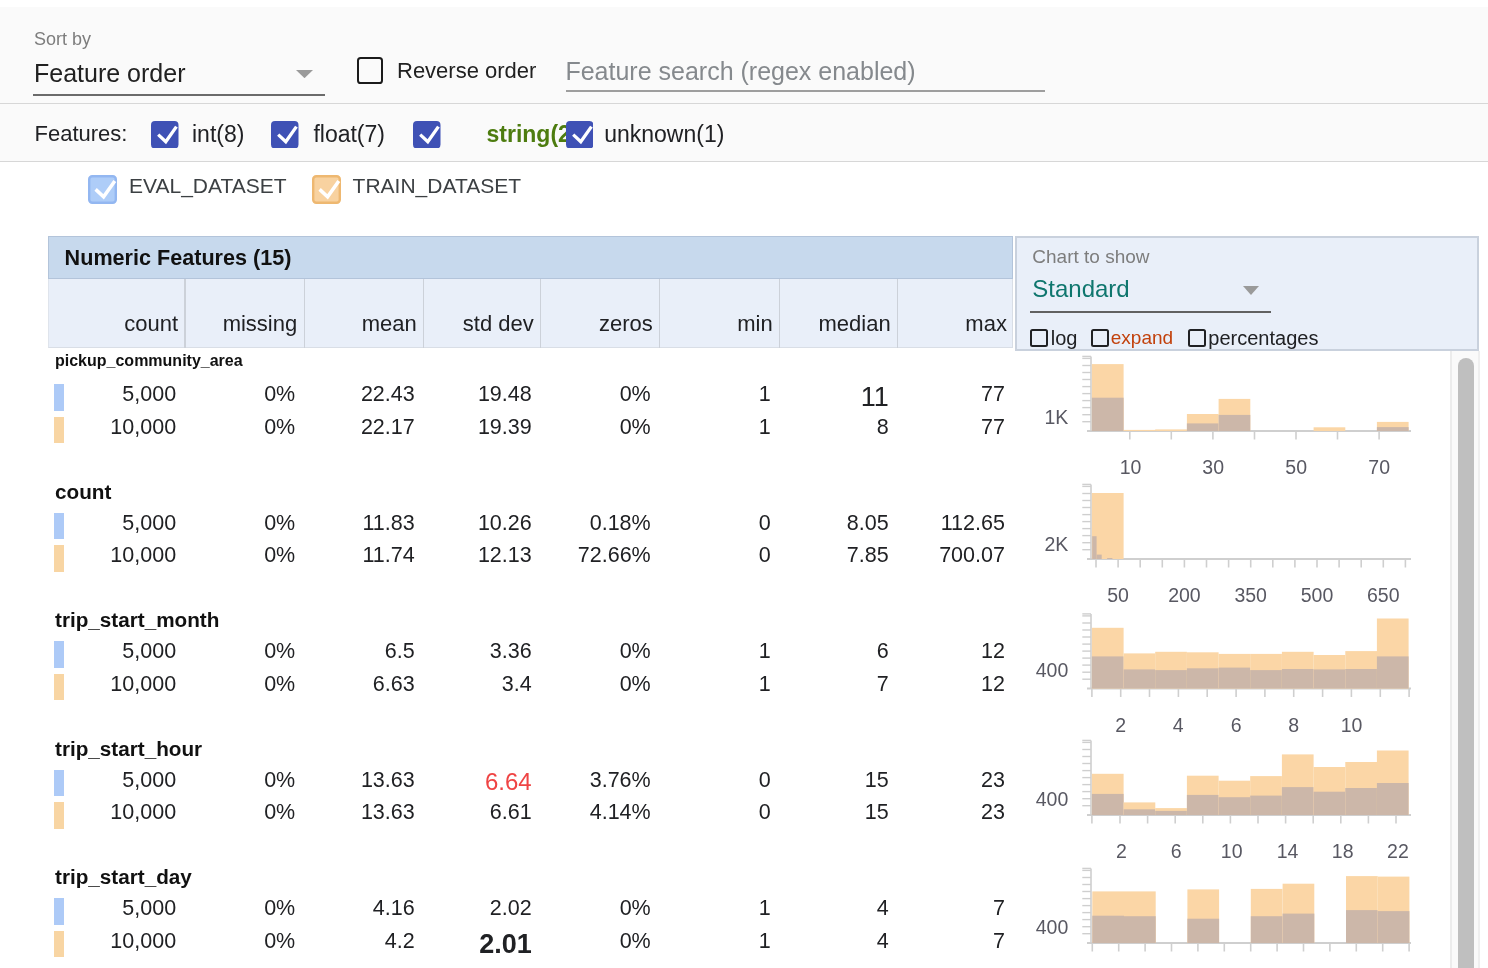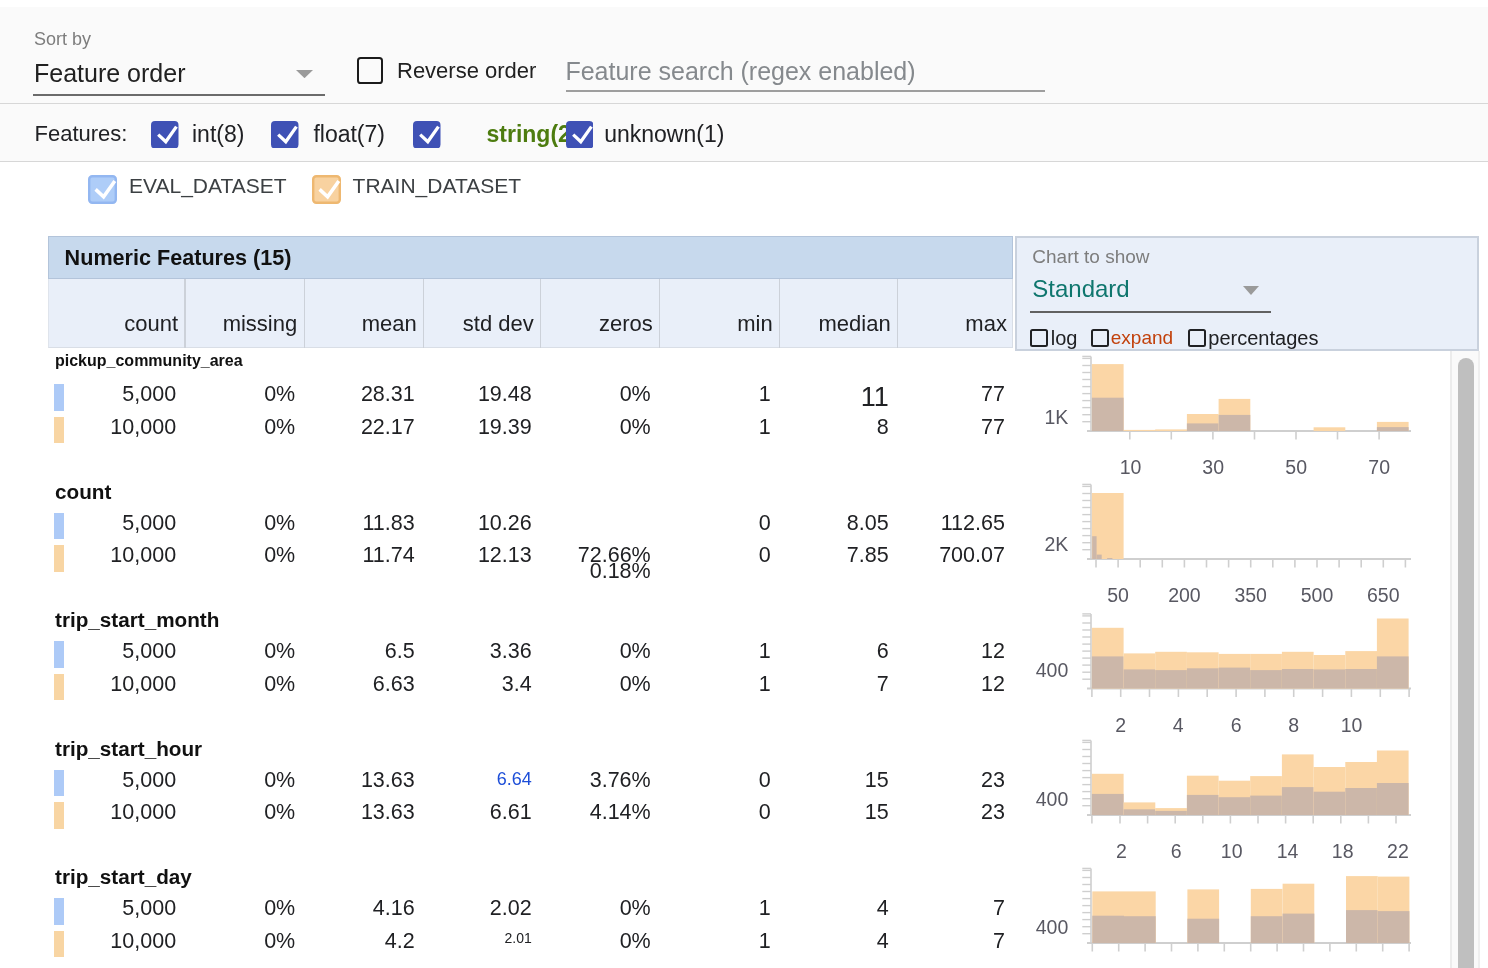--- a/index.html
+++ b/index.html
@@ -71,42 +71,42 @@
 <div style="position:absolute;left:1030.3px;top:328.5px;width:18px;height:18px;border:2.2px solid #202124;border-radius:2.5px;box-sizing:border-box"></div>
 <div style="position:absolute;left:1050.8px;top:327.7px;font-size:20px;line-height:1;font-weight:400;color:#202124;white-space:nowrap;">log</div>
 <div style="position:absolute;left:1090.7px;top:328.5px;width:18px;height:18px;border:2.2px solid #202124;border-radius:2.5px;box-sizing:border-box"></div>
 <div style="position:absolute;left:1110.8px;top:327.7px;font-size:19px;line-height:1;font-weight:400;color:#c2410c;white-space:nowrap;">expand</div>
 <div style="position:absolute;left:1188.1px;top:328.5px;width:18px;height:18px;border:2.2px solid #202124;border-radius:2.5px;box-sizing:border-box"></div>
 <div style="position:absolute;left:1208.3px;top:327.7px;font-size:20px;line-height:1;font-weight:400;color:#202124;white-space:nowrap;">percentages</div>
 <div style="position:absolute;left:55px;top:353.4px;font-size:16px;line-height:1;font-weight:700;color:#111;white-space:nowrap;">pickup_community_area</div>
 <div style="position:absolute;left:54px;top:384.4px;width:10.3px;height:26.5px;background:#adcaf7"></div>
 <div style="position:absolute;right:1311.9px;top:384.4px;font-size:21.5px;line-height:1;font-weight:400;color:#202124;white-space:nowrap;">5,000</div>
 <div style="position:absolute;right:1192.8px;top:384.4px;font-size:21.5px;line-height:1;font-weight:400;color:#202124;white-space:nowrap;">0%</div>
-<div style="position:absolute;right:1073.3px;top:384.4px;font-size:21.5px;line-height:1;font-weight:400;color:#202124;white-space:nowrap;">28.31</div>
+<div style="position:absolute;right:1073.3px;top:384.4px;font-size:21.5px;line-height:1;font-weight:400;color:#202124;white-space:nowrap;">22.43</div>
 <div style="position:absolute;right:956.3px;top:384.4px;font-size:21.5px;line-height:1;font-weight:400;color:#202124;white-space:nowrap;">19.48</div>
 <div style="position:absolute;right:837.3px;top:384.4px;font-size:21.5px;line-height:1;font-weight:400;color:#202124;white-space:nowrap;">0%</div>
 <div style="position:absolute;right:717.3px;top:384.4px;font-size:21.5px;line-height:1;font-weight:400;color:#202124;white-space:nowrap;">1</div>
 <div style="position:absolute;right:599.3px;top:384.4px;font-size:27px;line-height:1;font-weight:400;color:#202124;white-space:nowrap;">11</div>
 <div style="position:absolute;right:483.0999999999999px;top:384.4px;font-size:21.5px;line-height:1;font-weight:400;color:#202124;white-space:nowrap;">77</div>
 <div style="position:absolute;left:54px;top:416.7px;width:10.3px;height:26.5px;background:#f8d5a3"></div>
 <div style="position:absolute;right:1311.9px;top:416.7px;font-size:21.5px;line-height:1;font-weight:400;color:#202124;white-space:nowrap;">10,000</div>
 <div style="position:absolute;right:1192.8px;top:416.7px;font-size:21.5px;line-height:1;font-weight:400;color:#202124;white-space:nowrap;">0%</div>
 <div style="position:absolute;right:1073.3px;top:416.7px;font-size:21.5px;line-height:1;font-weight:400;color:#202124;white-space:nowrap;">22.17</div>
 <div style="position:absolute;right:956.3px;top:416.7px;font-size:21.5px;line-height:1;font-weight:400;color:#202124;white-space:nowrap;">19.39</div>
 <div style="position:absolute;right:837.3px;top:416.7px;font-size:21.5px;line-height:1;font-weight:400;color:#202124;white-space:nowrap;">0%</div>
 <div style="position:absolute;right:717.3px;top:416.7px;font-size:21.5px;line-height:1;font-weight:400;color:#202124;white-space:nowrap;">1</div>
 <div style="position:absolute;right:599.3px;top:416.7px;font-size:21.5px;line-height:1;font-weight:400;color:#202124;white-space:nowrap;">8</div>
 <div style="position:absolute;right:483.0999999999999px;top:416.7px;font-size:21.5px;line-height:1;font-weight:400;color:#202124;white-space:nowrap;">77</div>
 <div style="position:absolute;left:55px;top:481.9px;font-size:20.7px;line-height:1;font-weight:700;color:#111;white-space:nowrap;">count</div>
 <div style="position:absolute;left:54px;top:512.9px;width:10.3px;height:26.5px;background:#adcaf7"></div>
 <div style="position:absolute;right:1311.9px;top:512.9px;font-size:21.5px;line-height:1;font-weight:400;color:#202124;white-space:nowrap;">5,000</div>
 <div style="position:absolute;right:1192.8px;top:512.9px;font-size:21.5px;line-height:1;font-weight:400;color:#202124;white-space:nowrap;">0%</div>
 <div style="position:absolute;right:1073.3px;top:512.9px;font-size:21.5px;line-height:1;font-weight:400;color:#202124;white-space:nowrap;">11.83</div>
 <div style="position:absolute;right:956.3px;top:512.9px;font-size:21.5px;line-height:1;font-weight:400;color:#202124;white-space:nowrap;">10.26</div>
-<div style="position:absolute;right:837.3px;top:512.9px;font-size:21.5px;line-height:1;font-weight:400;color:#202124;white-space:nowrap;margin-top:48px;">0.18%</div>
+<div style="position:absolute;right:837.3px;top:512.9px;font-size:21.5px;line-height:1;font-weight:400;color:#202124;white-space:nowrap;">0.18%</div>
 <div style="position:absolute;right:717.3px;top:512.9px;font-size:21.5px;line-height:1;font-weight:400;color:#202124;white-space:nowrap;">0</div>
 <div style="position:absolute;right:599.3px;top:512.9px;font-size:21.5px;line-height:1;font-weight:400;color:#202124;white-space:nowrap;">8.05</div>
 <div style="position:absolute;right:483.0999999999999px;top:512.9px;font-size:21.5px;line-height:1;font-weight:400;color:#202124;white-space:nowrap;">112.65</div>
 <div style="position:absolute;left:54px;top:545.2px;width:10.3px;height:26.5px;background:#f8d5a3"></div>
 <div style="position:absolute;right:1311.9px;top:545.2px;font-size:21.5px;line-height:1;font-weight:400;color:#202124;white-space:nowrap;">10,000</div>
 <div style="position:absolute;right:1192.8px;top:545.2px;font-size:21.5px;line-height:1;font-weight:400;color:#202124;white-space:nowrap;">0%</div>
 <div style="position:absolute;right:1073.3px;top:545.2px;font-size:21.5px;line-height:1;font-weight:400;color:#202124;white-space:nowrap;">11.74</div>
 <div style="position:absolute;right:956.3px;top:545.2px;font-size:21.5px;line-height:1;font-weight:400;color:#202124;white-space:nowrap;">12.13</div>
 <div style="position:absolute;right:837.3px;top:545.2px;font-size:21.5px;line-height:1;font-weight:400;color:#202124;white-space:nowrap;">72.66%</div>
 <div style="position:absolute;right:717.3px;top:545.2px;font-size:21.5px;line-height:1;font-weight:400;color:#202124;white-space:nowrap;">0</div>
@@ -129,21 +129,21 @@
 <div style="position:absolute;right:956.3px;top:673.7px;font-size:21.5px;line-height:1;font-weight:400;color:#202124;white-space:nowrap;">3.4</div>
 <div style="position:absolute;right:837.3px;top:673.7px;font-size:21.5px;line-height:1;font-weight:400;color:#202124;white-space:nowrap;">0%</div>
 <div style="position:absolute;right:717.3px;top:673.7px;font-size:21.5px;line-height:1;font-weight:400;color:#202124;white-space:nowrap;">1</div>
 <div style="position:absolute;right:599.3px;top:673.7px;font-size:21.5px;line-height:1;font-weight:400;color:#202124;white-space:nowrap;">7</div>
 <div style="position:absolute;right:483.0999999999999px;top:673.7px;font-size:21.5px;line-height:1;font-weight:400;color:#202124;white-space:nowrap;">12</div>
 <div style="position:absolute;left:55px;top:738.9px;font-size:20.7px;line-height:1;font-weight:700;color:#111;white-space:nowrap;">trip_start_hour</div>
 <div style="position:absolute;left:54px;top:769.9px;width:10.3px;height:26.5px;background:#adcaf7"></div>
 <div style="position:absolute;right:1311.9px;top:769.9px;font-size:21.5px;line-height:1;font-weight:400;color:#202124;white-space:nowrap;">5,000</div>
 <div style="position:absolute;right:1192.8px;top:769.9px;font-size:21.5px;line-height:1;font-weight:400;color:#202124;white-space:nowrap;">0%</div>
 <div style="position:absolute;right:1073.3px;top:769.9px;font-size:21.5px;line-height:1;font-weight:400;color:#202124;white-space:nowrap;">13.63</div>
-<div style="position:absolute;right:956.3px;top:769.9px;font-size:18px;line-height:1;font-weight:400;color:#1d4ed8;white-space:nowrap;">6.64</div>
+<div style="position:absolute;right:956.3px;top:769.9px;font-size:24px;line-height:1;font-weight:400;color:#ef4444;white-space:nowrap;">6.64</div>
 <div style="position:absolute;right:837.3px;top:769.9px;font-size:21.5px;line-height:1;font-weight:400;color:#202124;white-space:nowrap;">3.76%</div>
 <div style="position:absolute;right:717.3px;top:769.9px;font-size:21.5px;line-height:1;font-weight:400;color:#202124;white-space:nowrap;">0</div>
 <div style="position:absolute;right:599.3px;top:769.9px;font-size:21.5px;line-height:1;font-weight:400;color:#202124;white-space:nowrap;">15</div>
 <div style="position:absolute;right:483.0999999999999px;top:769.9px;font-size:21.5px;line-height:1;font-weight:400;color:#202124;white-space:nowrap;">23</div>
 <div style="position:absolute;left:54px;top:802.2px;width:10.3px;height:26.5px;background:#f8d5a3"></div>
 <div style="position:absolute;right:1311.9px;top:802.2px;font-size:21.5px;line-height:1;font-weight:400;color:#202124;white-space:nowrap;">10,000</div>
 <div style="position:absolute;right:1192.8px;top:802.2px;font-size:21.5px;line-height:1;font-weight:400;color:#202124;white-space:nowrap;">0%</div>
 <div style="position:absolute;right:1073.3px;top:802.2px;font-size:21.5px;line-height:1;font-weight:400;color:#202124;white-space:nowrap;">13.63</div>
 <div style="position:absolute;right:956.3px;top:802.2px;font-size:21.5px;line-height:1;font-weight:400;color:#202124;white-space:nowrap;">6.61</div>
 <div style="position:absolute;right:837.3px;top:802.2px;font-size:21.5px;line-height:1;font-weight:400;color:#202124;white-space:nowrap;">4.14%</div>
@@ -157,21 +157,21 @@
 <div style="position:absolute;right:1073.3px;top:898.4px;font-size:21.5px;line-height:1;font-weight:400;color:#202124;white-space:nowrap;">4.16</div>
 <div style="position:absolute;right:956.3px;top:898.4px;font-size:21.5px;line-height:1;font-weight:400;color:#202124;white-space:nowrap;">2.02</div>
 <div style="position:absolute;right:837.3px;top:898.4px;font-size:21.5px;line-height:1;font-weight:400;color:#202124;white-space:nowrap;">0%</div>
 <div style="position:absolute;right:717.3px;top:898.4px;font-size:21.5px;line-height:1;font-weight:400;color:#202124;white-space:nowrap;">1</div>
 <div style="position:absolute;right:599.3px;top:898.4px;font-size:21.5px;line-height:1;font-weight:400;color:#202124;white-space:nowrap;">4</div>
 <div style="position:absolute;right:483.0999999999999px;top:898.4px;font-size:21.5px;line-height:1;font-weight:400;color:#202124;white-space:nowrap;">7</div>
 <div style="position:absolute;left:54px;top:930.7px;width:10.3px;height:26.5px;background:#f8d5a3"></div>
 <div style="position:absolute;right:1311.9px;top:930.7px;font-size:21.5px;line-height:1;font-weight:400;color:#202124;white-space:nowrap;">10,000</div>
 <div style="position:absolute;right:1192.8px;top:930.7px;font-size:21.5px;line-height:1;font-weight:400;color:#202124;white-space:nowrap;">0%</div>
 <div style="position:absolute;right:1073.3px;top:930.7px;font-size:21.5px;line-height:1;font-weight:400;color:#202124;white-space:nowrap;">4.2</div>
-<div style="position:absolute;right:956.3px;top:930.7px;font-size:14px;line-height:1;font-weight:400;color:#202124;white-space:nowrap;text-align:right;">2.01</div>
+<div style="position:absolute;right:956.3px;top:930.7px;font-size:27px;line-height:1;font-weight:700;color:#202124;white-space:nowrap;text-align:right;">2.01</div>
 <div style="position:absolute;right:837.3px;top:930.7px;font-size:21.5px;line-height:1;font-weight:400;color:#202124;white-space:nowrap;">0%</div>
 <div style="position:absolute;right:717.3px;top:930.7px;font-size:21.5px;line-height:1;font-weight:400;color:#202124;white-space:nowrap;">1</div>
 <div style="position:absolute;right:599.3px;top:930.7px;font-size:21.5px;line-height:1;font-weight:400;color:#202124;white-space:nowrap;">4</div>
 <div style="position:absolute;right:483.0999999999999px;top:930.7px;font-size:21.5px;line-height:1;font-weight:400;color:#202124;white-space:nowrap;">7</div>
 <svg style="position:absolute;left:0;top:0" width="1488" height="968" font-family="Liberation Sans,sans-serif">
     <line x1="1091" y1="356.4" x2="1091" y2="431.0" stroke="#cfcfcf" stroke-width="1.6"></line>
 <line x1="1082.3" y1="421.7" x2="1091" y2="421.7" stroke="#cfcfcf" stroke-width="1.4"></line>
 <line x1="1082.3" y1="414.7" x2="1091" y2="414.7" stroke="#cfcfcf" stroke-width="1.4"></line>
 <line x1="1082.3" y1="407.6" x2="1091" y2="407.6" stroke="#cfcfcf" stroke-width="1.4"></line>
 <line x1="1082.3" y1="400.6" x2="1091" y2="400.6" stroke="#cfcfcf" stroke-width="1.4"></line>

